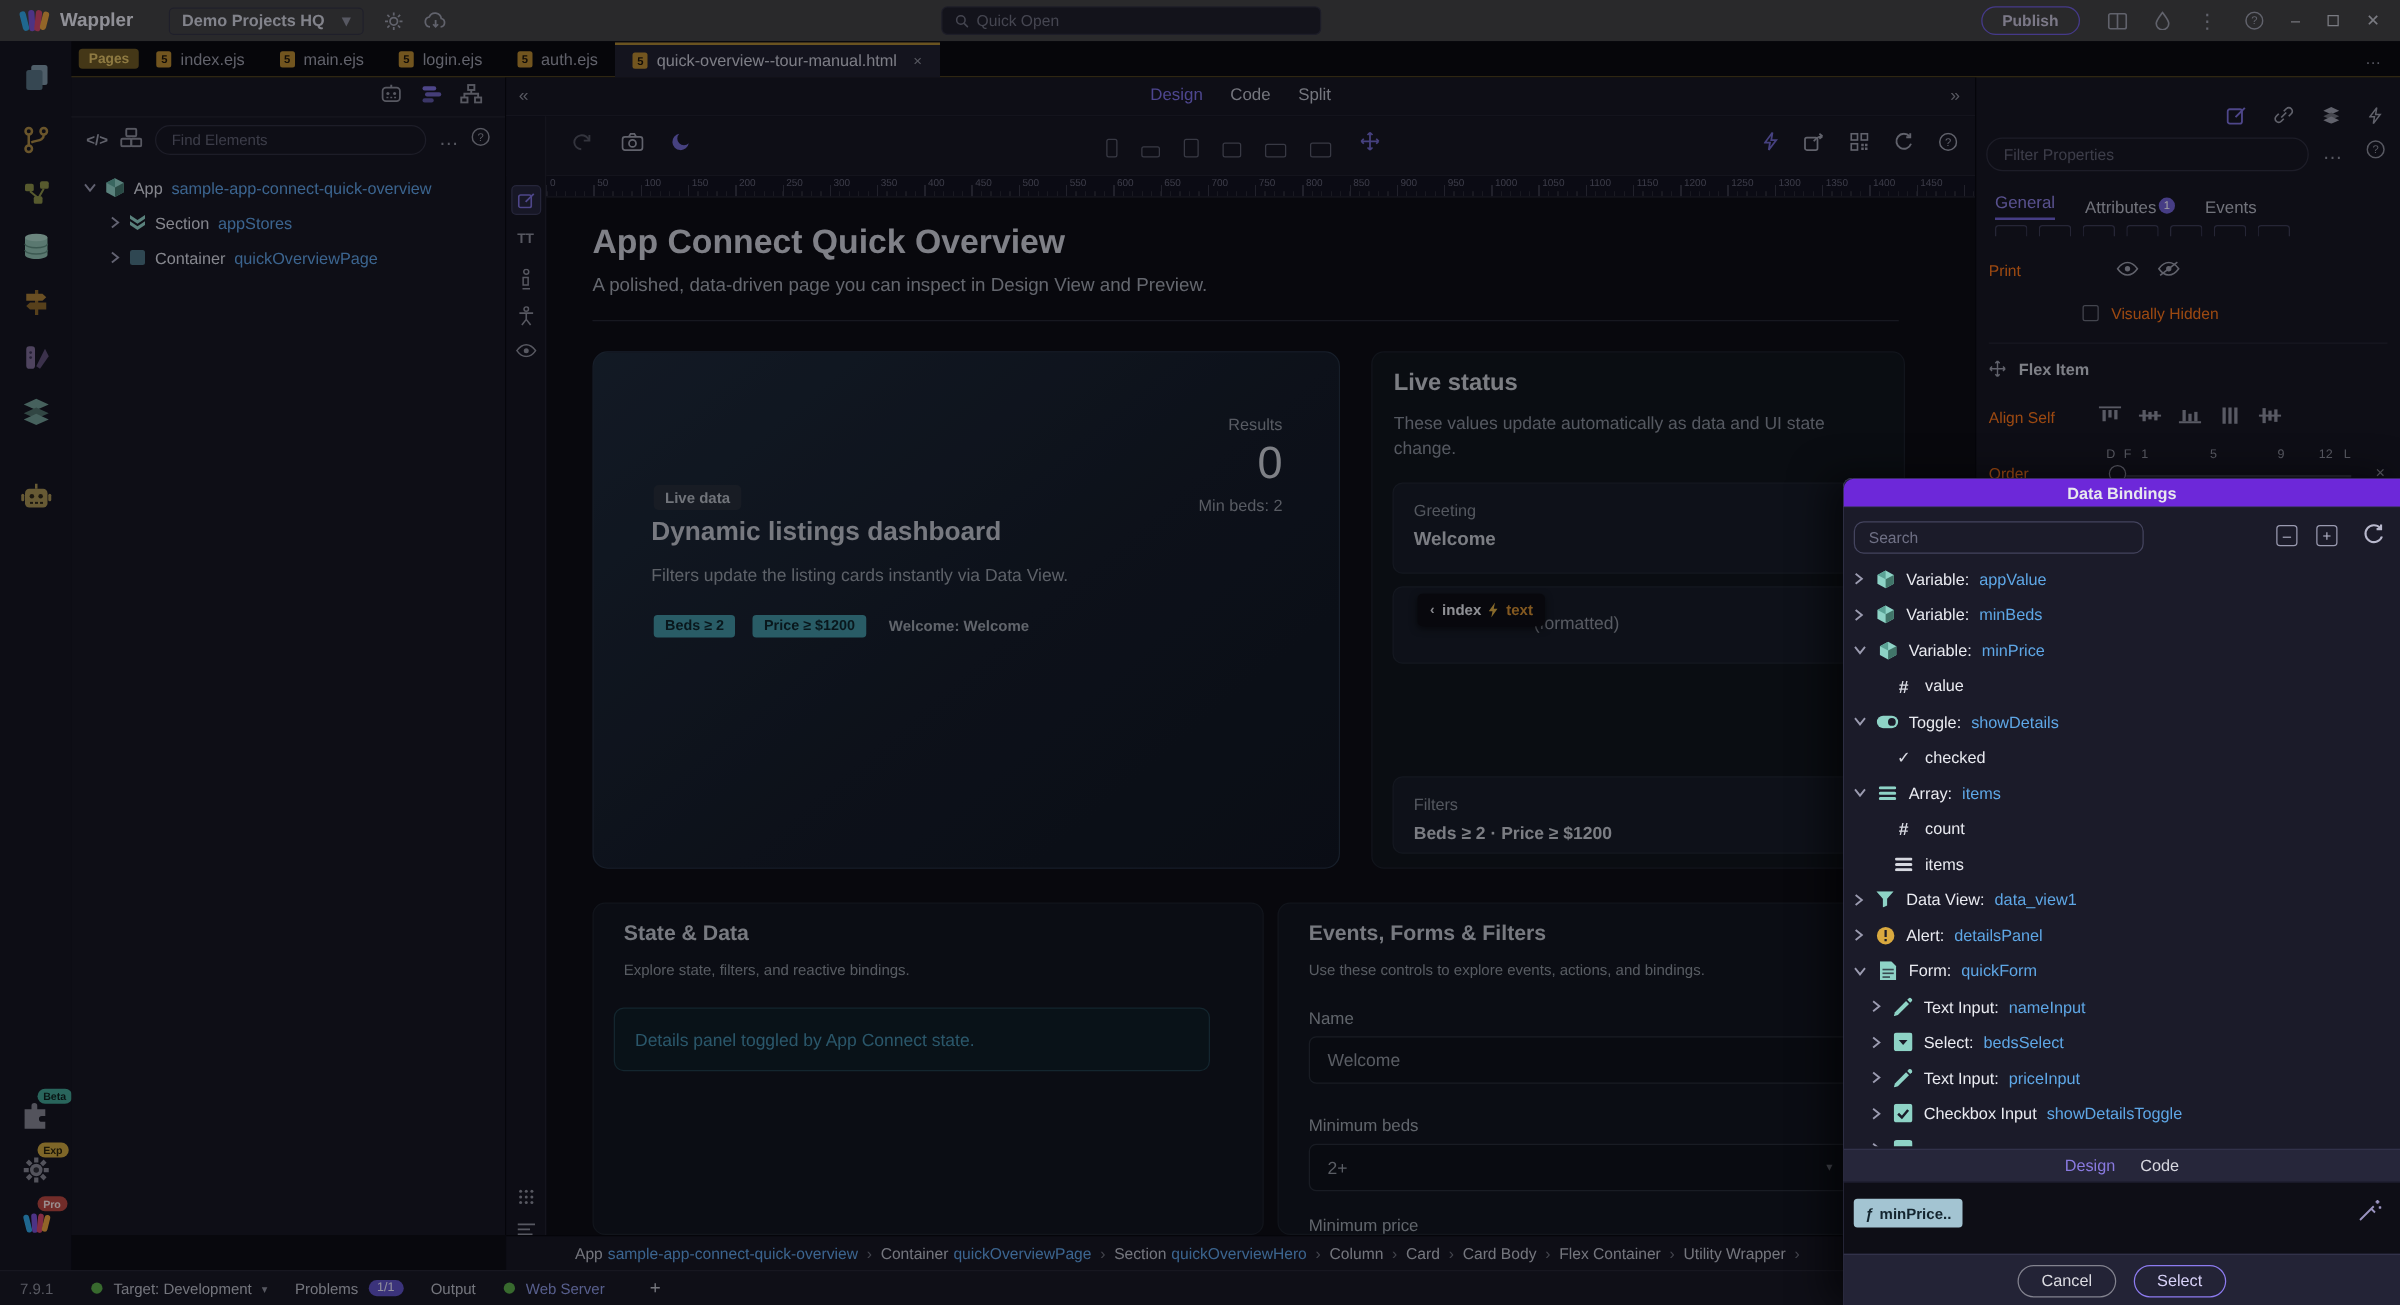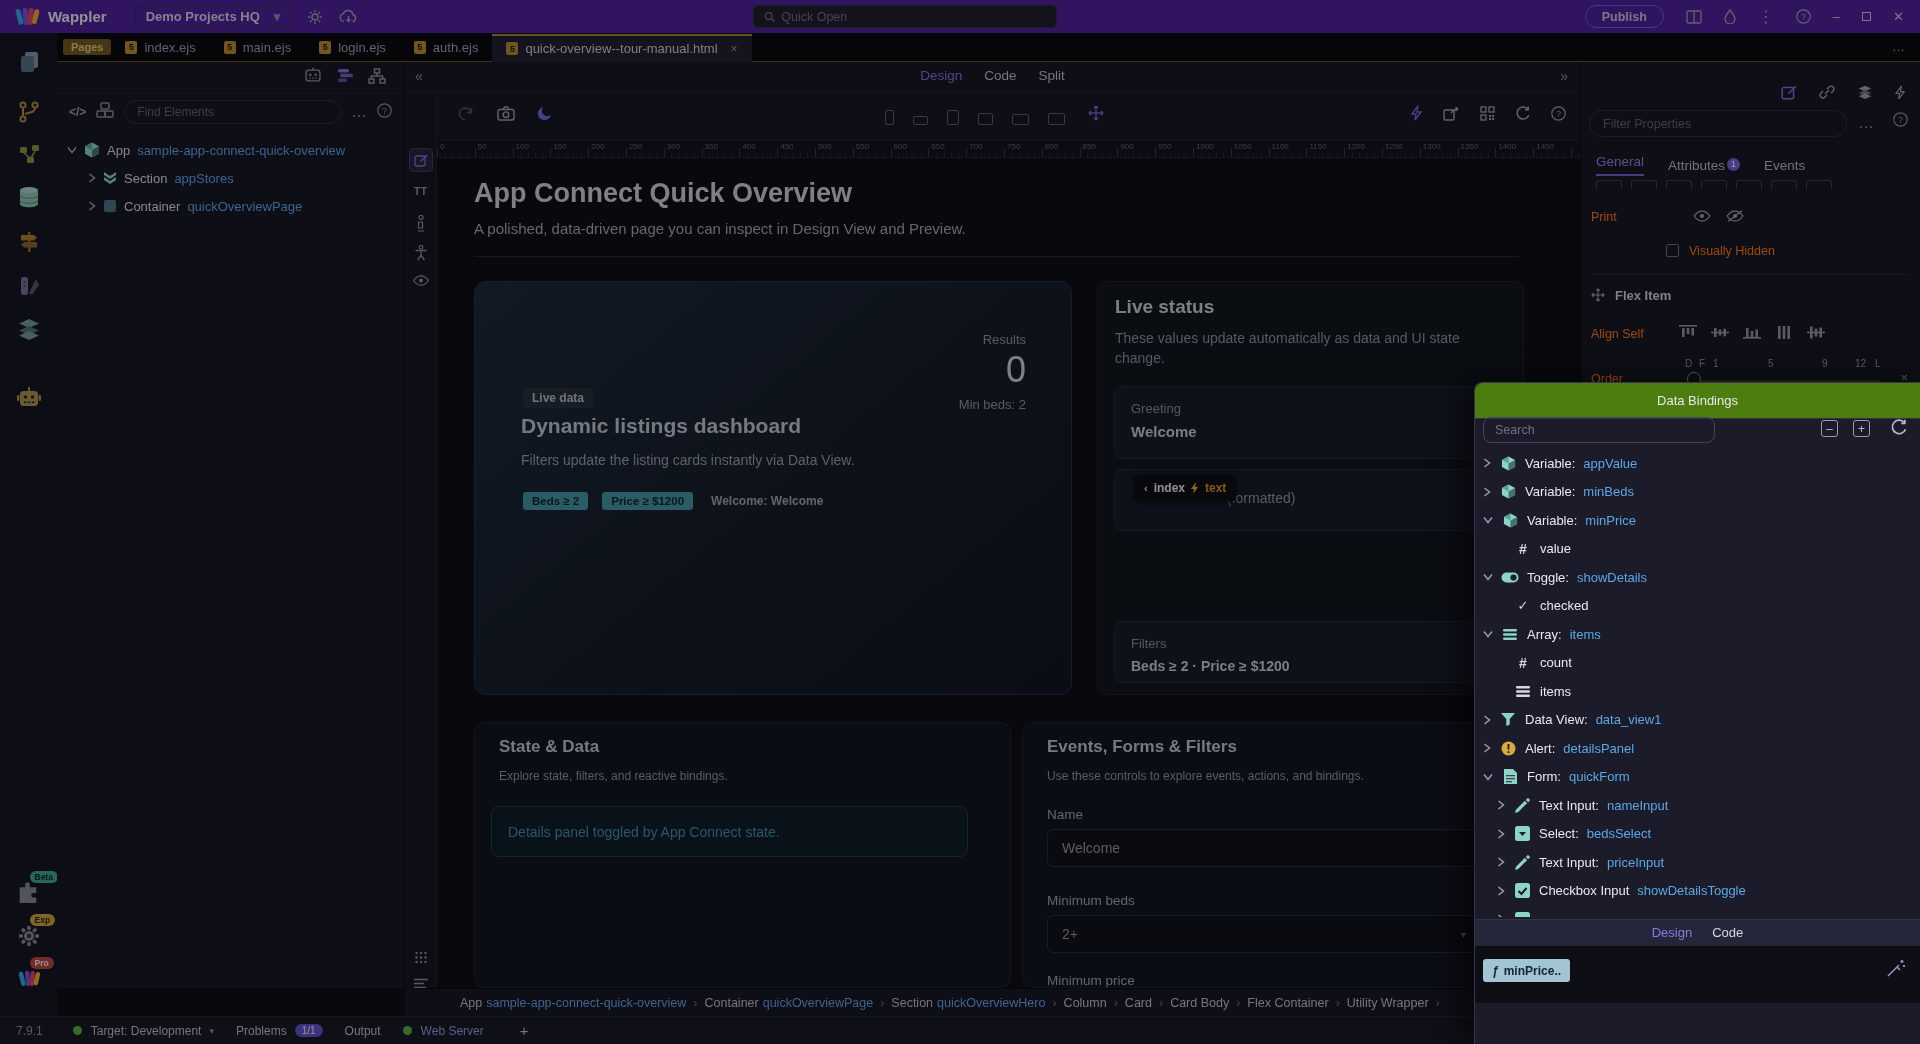--- a/index.html
+++ b/index.html
@@ -2,21 +2,21 @@
 <html><head>
 <meta charset="utf-8">
 <style>
   * { margin:0; padding:0; box-sizing:border-box; }
   html,body { background:#000; }
   body { font-family:"Liberation Sans", sans-serif; }
   .screen { position:relative; width:1920px; height:1044px; overflow:hidden; background:#0a0a10; }
   .abs { position:absolute; }
 
   
-  .titlebar { position:absolute; left:0; top:0; width:1920px; height:33px; background:#4c1d95; display:flex; align-items:center; }
+  .titlebar { position:absolute; left:0; top:0; width:1920px; height:33px; background:#404040; display:flex; align-items:center; }
   .brand { display:flex; align-items:center; gap:8px; margin-left:14px; }
   .brand-name { color:#e6e6ee; font-size:15px; font-weight:bold; }
   .proj-dd { margin-left:28px; height:22px; display:flex; align-items:center; gap:14px; padding:0 10px; border:1px solid #30303e; border-radius:4px; color:#cfd0da; font-size:13px; font-weight:bold; }
   .tb-ico { color:#9a9ca8; margin-left:16px; display:inline-flex; }
   .quickopen { position:absolute; left:753px; top:5px; width:304px; height:23px; background:#1c1c26; border:1px solid #2c2c3a; border-radius:5px; display:flex; align-items:center; gap:6px; padding:0 10px; }
   .quickopen input { background:transparent; border:none; outline:none; color:#8a8b98; font-size:12.5px; width:100%; font-family:"Liberation Sans",sans-serif; }
   .quickopen input::placeholder { color:#6d6e7c; }
   .tb-right { position:absolute; right:0; top:0; height:33px; display:flex; align-items:center; gap:22px; padding-right:16px; }
   .publish-btn { height:23px; padding:0 16px; border:1.5px solid #6c5ad8; border-radius:12px; color:#c4bfd4; font-size:12.5px; font-weight:bold; background:transparent; display:flex; align-items:center; }
   .winctl { color:#c2c3cc; font-size:13px; }
@@ -125,21 +125,21 @@
   
   .breadcrumb { position:absolute; left:405px; top:988px; width:1069px; height:28px; background:#14141e; border-top:1px solid #06060b; display:flex; align-items:center; padding-left:55px; font-size:12.5px; white-space:nowrap; overflow:hidden; }
   .bc-l { color:#b9bbc4; } .bc-n { color:#5d9fe0; margin-left:4px; } .bc-s { color:#6a6c76; margin:0 7px; }
   .statusbar { position:absolute; left:0; top:1016px; width:1920px; height:28px; background:#15151f; border-top:1px solid #23232e; display:flex; align-items:center; font-size:12px; color:#b9bbc4; }
   .dot { width:9px; height:9px; border-radius:50%; background:#57a945; display:inline-block; }
   .sb-badge { background:#5c4fc0; color:#e8e6f8; font-size:10px; border-radius:8px; padding:1px 7px; margin-left:8px; }
 
   
   .dim { position:absolute; inset:0; background:rgba(4,4,10,0.38); z-index:40; pointer-events:none; }
   .modal { position:absolute; left:1474px; top:382px; width:446px; height:662px; background:#1b1b29; z-index:50; border-left:1px solid #35354d; border-top:1px solid #35354d; border-top-left-radius:8px; box-shadow:-12px 0 30px rgba(0,0,0,.55); }
-  .modal-head { position:absolute; top:0; left:0; right:0; height:36px; background:#4d7c0f; border-top-left-radius:8px; border-bottom:1px solid #32324a; display:flex; align-items:center; justify-content:center; font-size:13px; color:#e8e8ee; }
+  .modal-head { position:absolute; top:0; left:0; right:0; height:23px; background:#6d28d9; border-top-left-radius:8px; border-bottom:1px solid #32324a; display:flex; align-items:center; justify-content:center; font-size:13px; color:#e8e8ee;font-weight:bold; }
   .db-search { position:absolute; left:8px; top:34px; width:232px; height:26px; background:transparent; border:1px solid #44445e; border-radius:8px; color:#c8c8d4; font-size:12.5px; padding:0 11px; outline:none; font-family:"Liberation Sans",sans-serif; }
   .db-search::placeholder { color:#6f7085; }
   .db-sq { position:absolute; top:37px; width:17px; height:17px; border:1.3px solid #9a9ab0; border-radius:3px; color:#b8b8cc; display:flex; align-items:center; justify-content:center; font-size:12px; }
   .db-tree { position:absolute; left:0; top:66px; right:0; height:468px; overflow:hidden; }
   .db-row { display:flex; align-items:center; gap:8px; height:28.5px; font-size:13px; color:#e9eaf0; }
   .db-l { white-space:nowrap; }
   .db-n { color:#5ea7e6; white-space:nowrap; }
   .tico { width:18px; display:inline-flex; justify-content:center; }
   .tico-hash { color:#d6d8e0; font-weight:bold; font-size:14px; }
   .chev-sp { width:9px; display:inline-block; }
@@ -1080,15 +1080,19 @@
       </span>
       <span class="abs" style="right:14px;top:12px;">
         <svg width="20" height="20" viewBox="0 0 20 20">
             <g stroke="#9a93c0" stroke-width="1.5" fill="none">
               <path d="M2 18L13 7M11 9l3 3"></path>
               <path d="M16 2v3M14.5 3.5h3M18 7v2M17 8h2"></path>
             </g>
           </svg>
       </span>
     </div>
+    <div class="db-footer">
+      <button class="pill-btn btn-cancel">Cancel</button>
+      <button class="pill-btn btn-select">Select</button>
+    </div>
   </div>
 
 </div>
 
 </body></html>

